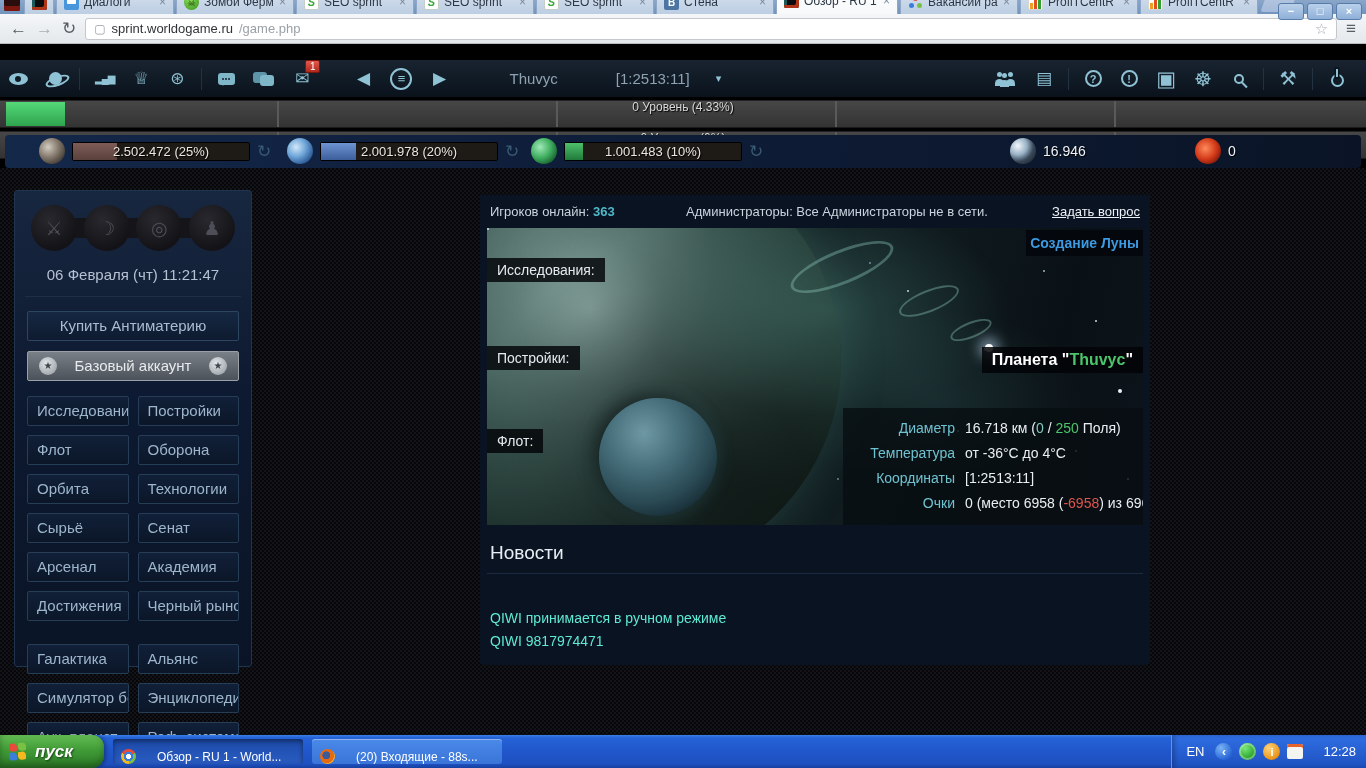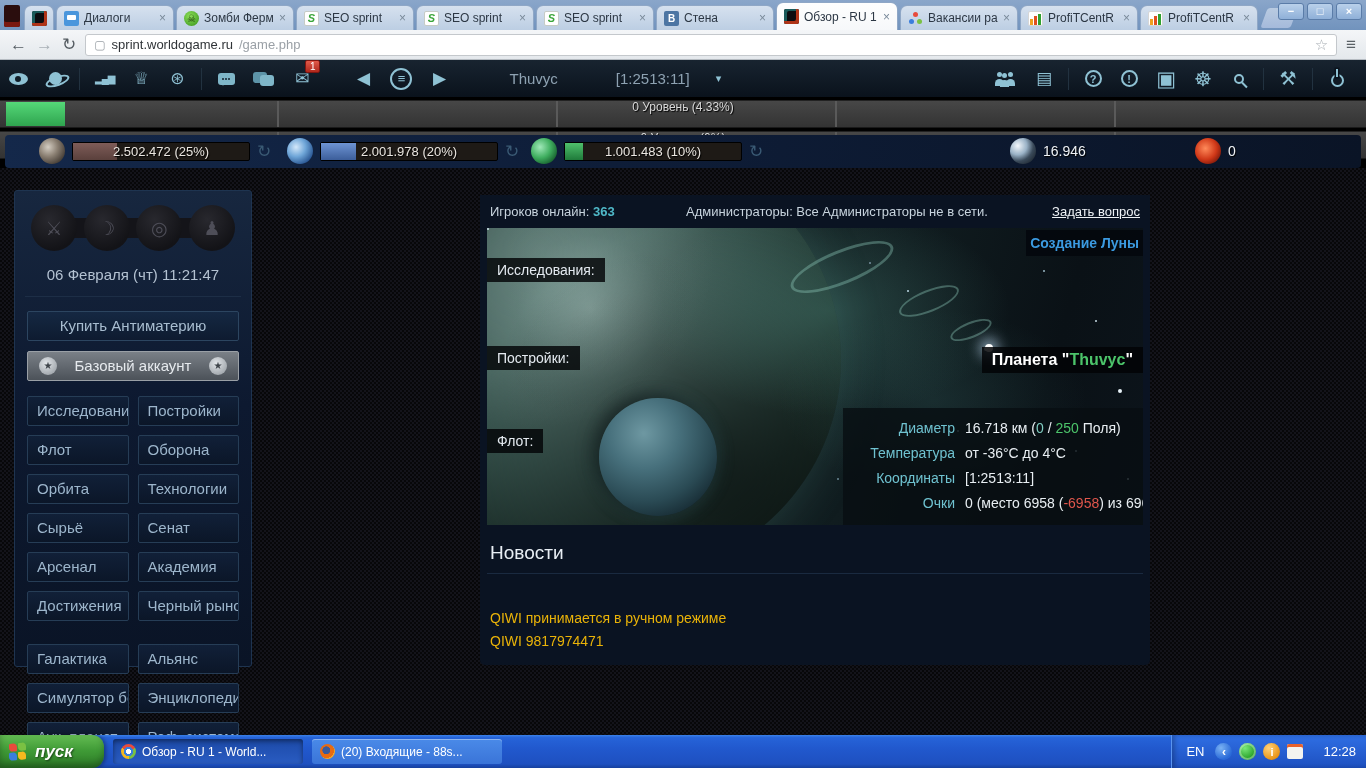--- a/index.html
+++ b/index.html
@@ -1,21 +1,21 @@
 <!DOCTYPE html>
 <html><head>
 <meta charset="utf-8">
 <style>
   *{margin:0;padding:0;box-sizing:border-box;font-family:"Liberation Sans",sans-serif}
   html,body{width:1366px;height:768px;overflow:hidden;background:#000}
   body{position:relative}
 
   
   .chrome{position:absolute;top:0;left:0;width:1366px;height:60px}
-  .tabstrip{height:30px;background:linear-gradient(#8aa6ca,#7193bd);display:flex;align-items:flex-end;padding-left:2px;position:relative}
+  .tabstrip{height:14px;background:linear-gradient(#8aa6ca,#7193bd);display:flex;align-items:flex-end;padding-left:2px;position:relative}
   .sysico{width:16px;height:22px;margin:0 4px 3px 2px;background:#2a0d0d;box-shadow:inset 0 -5px 0 #7a1810;border-radius:2px;flex:none}
   .tab{height:25px;display:flex;align-items:center;gap:5px;padding:0 7px;border-radius:7px 7px 0 0;background:linear-gradient(#d6e1ef,#bccee3);border:1px solid #8fa7c6;border-bottom:none;margin-right:2px;font-size:12px;color:#2c3744;width:118px;position:relative}
   .tab.pinned{width:30px;justify-content:center}
   .tab.active{background:linear-gradient(#fefefe,#f6f8fa);height:28px;z-index:3;width:122px}
   .tab .lbl{white-space:nowrap;overflow:hidden;flex:1}
   .tab .x{color:#7a8a9a;font-size:12px;flex:none}
   .newtab{width:30px;height:20px;background:linear-gradient(#b9cbe1,#a5badb);margin:0 0 2px 4px;transform:skewX(-20deg);border-radius:3px}
   .winbtns{position:absolute;top:3px;right:4px;display:flex;gap:3px;z-index:5}
   .winbtn{width:26px;height:17px;background:linear-gradient(#b9d0ea,#8fb0d8);border:1px solid #5a7ca8;border-radius:3px;color:#fff;font-size:11px;line-height:14px;text-align:center;font-weight:bold}
   .fav{width:15px;height:15px;border-radius:2px;flex:none;display:flex;align-items:center;justify-content:center}
@@ -140,30 +140,30 @@
   .moonbtn{position:absolute;top:2px;right:0;background:rgba(3,7,12,.88);color:#3b9ae0;font-size:14px;font-weight:bold;padding:5px 4px}
   .planetname{position:absolute;top:119px;right:0;background:rgba(2,4,6,.85);font-size:16px;font-weight:bold;padding:4px 10px;color:#fff}
   .planetname .nm{color:#4cc46a}
   .infopanel{position:absolute;right:0;bottom:0;width:300px;height:117px;background:rgba(8,14,18,.80);padding:8px 10px 0 0}
   .irow{display:flex;font-size:14px;line-height:25px}
   .ilabel{width:112px;text-align:right;color:#6fc2d0;margin-right:10px;flex:none}
   .ival{color:#e8eef2;white-space:nowrap}
   .cteal{color:#7fccc0}.cgreen{color:#4cc46a}.cred{color:#e0564c}
   .newshead{margin:17px 10px 0;font-size:19px;color:#e8eef4}
   .newshr{height:1px;background:#1a2a40;margin:9px 7px 0}
-  .newsbody{margin:33px 10px 0;font-size:14px;color:#eab308;line-height:1.65}
+  .newsbody{margin:33px 10px 0;font-size:14px;color:#5eead4;line-height:1.65}
 
   
   .taskbar{position:absolute;left:0;bottom:0;width:1366px;height:33px;background:linear-gradient(#3a81e8 0%,#2663d8 8%,#2158cd 42%,#1e50c0 88%,#16409e 100%);display:flex;align-items:center;z-index:10}
   .startbtn{height:33px;width:104px;background:linear-gradient(#63bc52 0%,#3f9a36 48%,#2c7a26 100%);border-radius:0 12px 12px 0;display:flex;align-items:center;gap:7px;padding:0 12px 0 9px;box-shadow:inset 0 -4px 7px rgba(0,0,0,.28),2px 0 4px rgba(0,0,0,.35);color:#fff;font-weight:bold;font-style:italic;font-size:17px;text-shadow:1px 1px 2px rgba(0,0,0,.55)}
   .xplogo{width:19px;height:18px;display:grid;grid-template-columns:8px 8px;grid-template-rows:8px 8px;gap:1px;transform:skewY(-6deg)}
   .xplogo i{border-radius:1px 4px 1px 4px}
   .xplogo i:nth-child(1){background:#e84b3c}.xplogo i:nth-child(2){background:#7ac143}
   .xplogo i:nth-child(3){background:#3a7edc}.xplogo i:nth-child(4){background:#f5b91e}
-  .task{height:25px;margin-left:9px;width:190px;background:linear-gradient(#4a8ae8,#3a74d8);border-radius:3px;display:flex;align-items:center;gap:6px;padding:0 8px;color:#fff;font-size:12px;box-shadow:inset 0 1px 0 rgba(255,255,255,.35)}
+  .task{height:25px;margin-left:9px;width:190px;background:linear-gradient(#4a8ae8,#3a74d8);border-radius:3px;display:flex;align-items:flex-end;gap:21px;padding:0 8px;color:#fff;font-size:12px;box-shadow:inset 0 1px 0 rgba(255,255,255,.35)}
   .task.active{background:linear-gradient(#1c4aa8,#2a5cc2);box-shadow:inset 0 2px 5px rgba(0,0,0,.45)}
   .task .t{white-space:nowrap;overflow:hidden}
   .tico{width:15px;height:15px;border-radius:50%;flex:none}
   .tico-chrome{background:radial-gradient(circle at 50% 50%,#fff 0 2.5px,#3a7edc 2.5px 4.5px,transparent 4.5px),conic-gradient(from -60deg,#e84b3c 0 120deg,#7ac143 120deg 240deg,#f5b91e 240deg 360deg)}
   .tico-ff{background:radial-gradient(circle at 42% 42%,#3a5a9a 0 30%,#e86a10 34% 62%,#f5a623 62% 100%)}
   .tray{margin-left:auto;height:33px;display:flex;align-items:center;gap:7px;padding:0 10px 0 14px;background:linear-gradient(#2f6fe4,#1e50c0);border-left:1px solid #5a94f0;box-shadow:inset 3px 0 4px rgba(0,0,0,.22)}
   .lang{color:#fff;font-size:13px;margin-right:4px}
   .trayico{width:17px;height:17px;border-radius:50%;display:flex;align-items:center;justify-content:center;color:#fff;font-size:11px;font-weight:bold}
   .ti-hide{background:radial-gradient(circle at 35% 30%,#7ab2f4,#2a6ad8 70%);font-size:12px}
   .ti-green{background:radial-gradient(circle at 35% 30%,#7ae87a,#1e9a1e 75%);box-shadow:inset 0 0 0 2px rgba(255,255,255,.35)}

